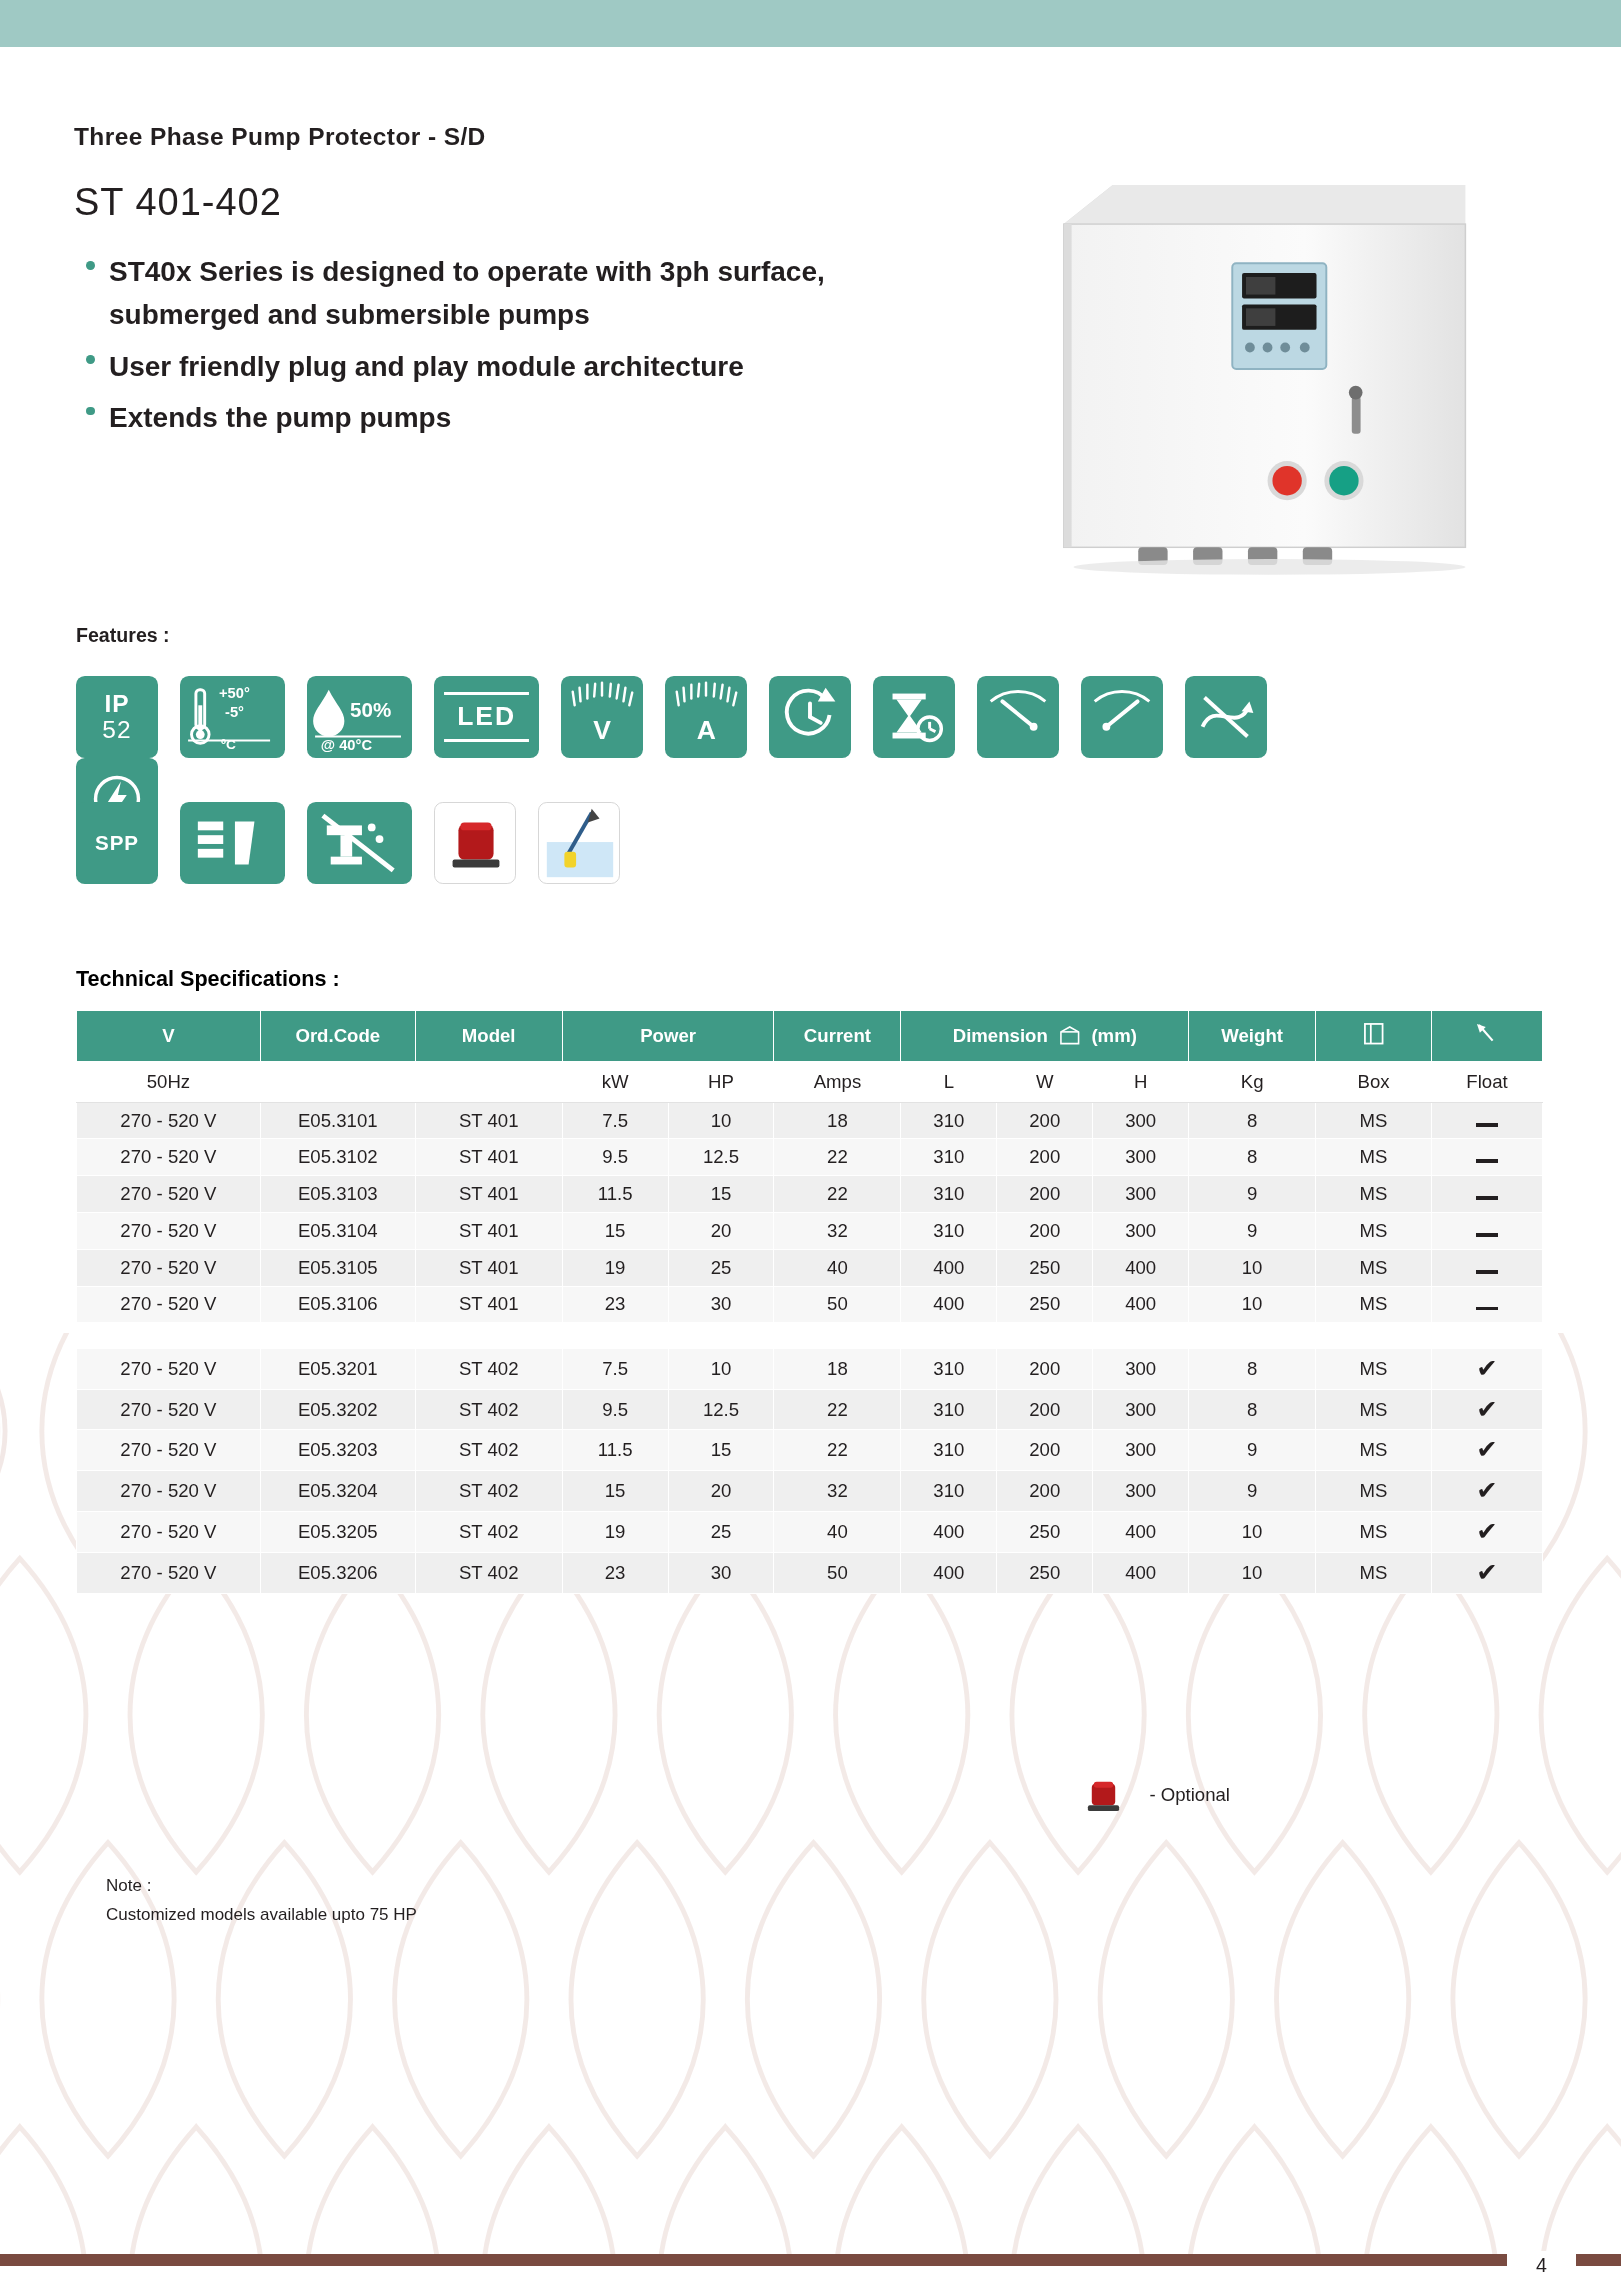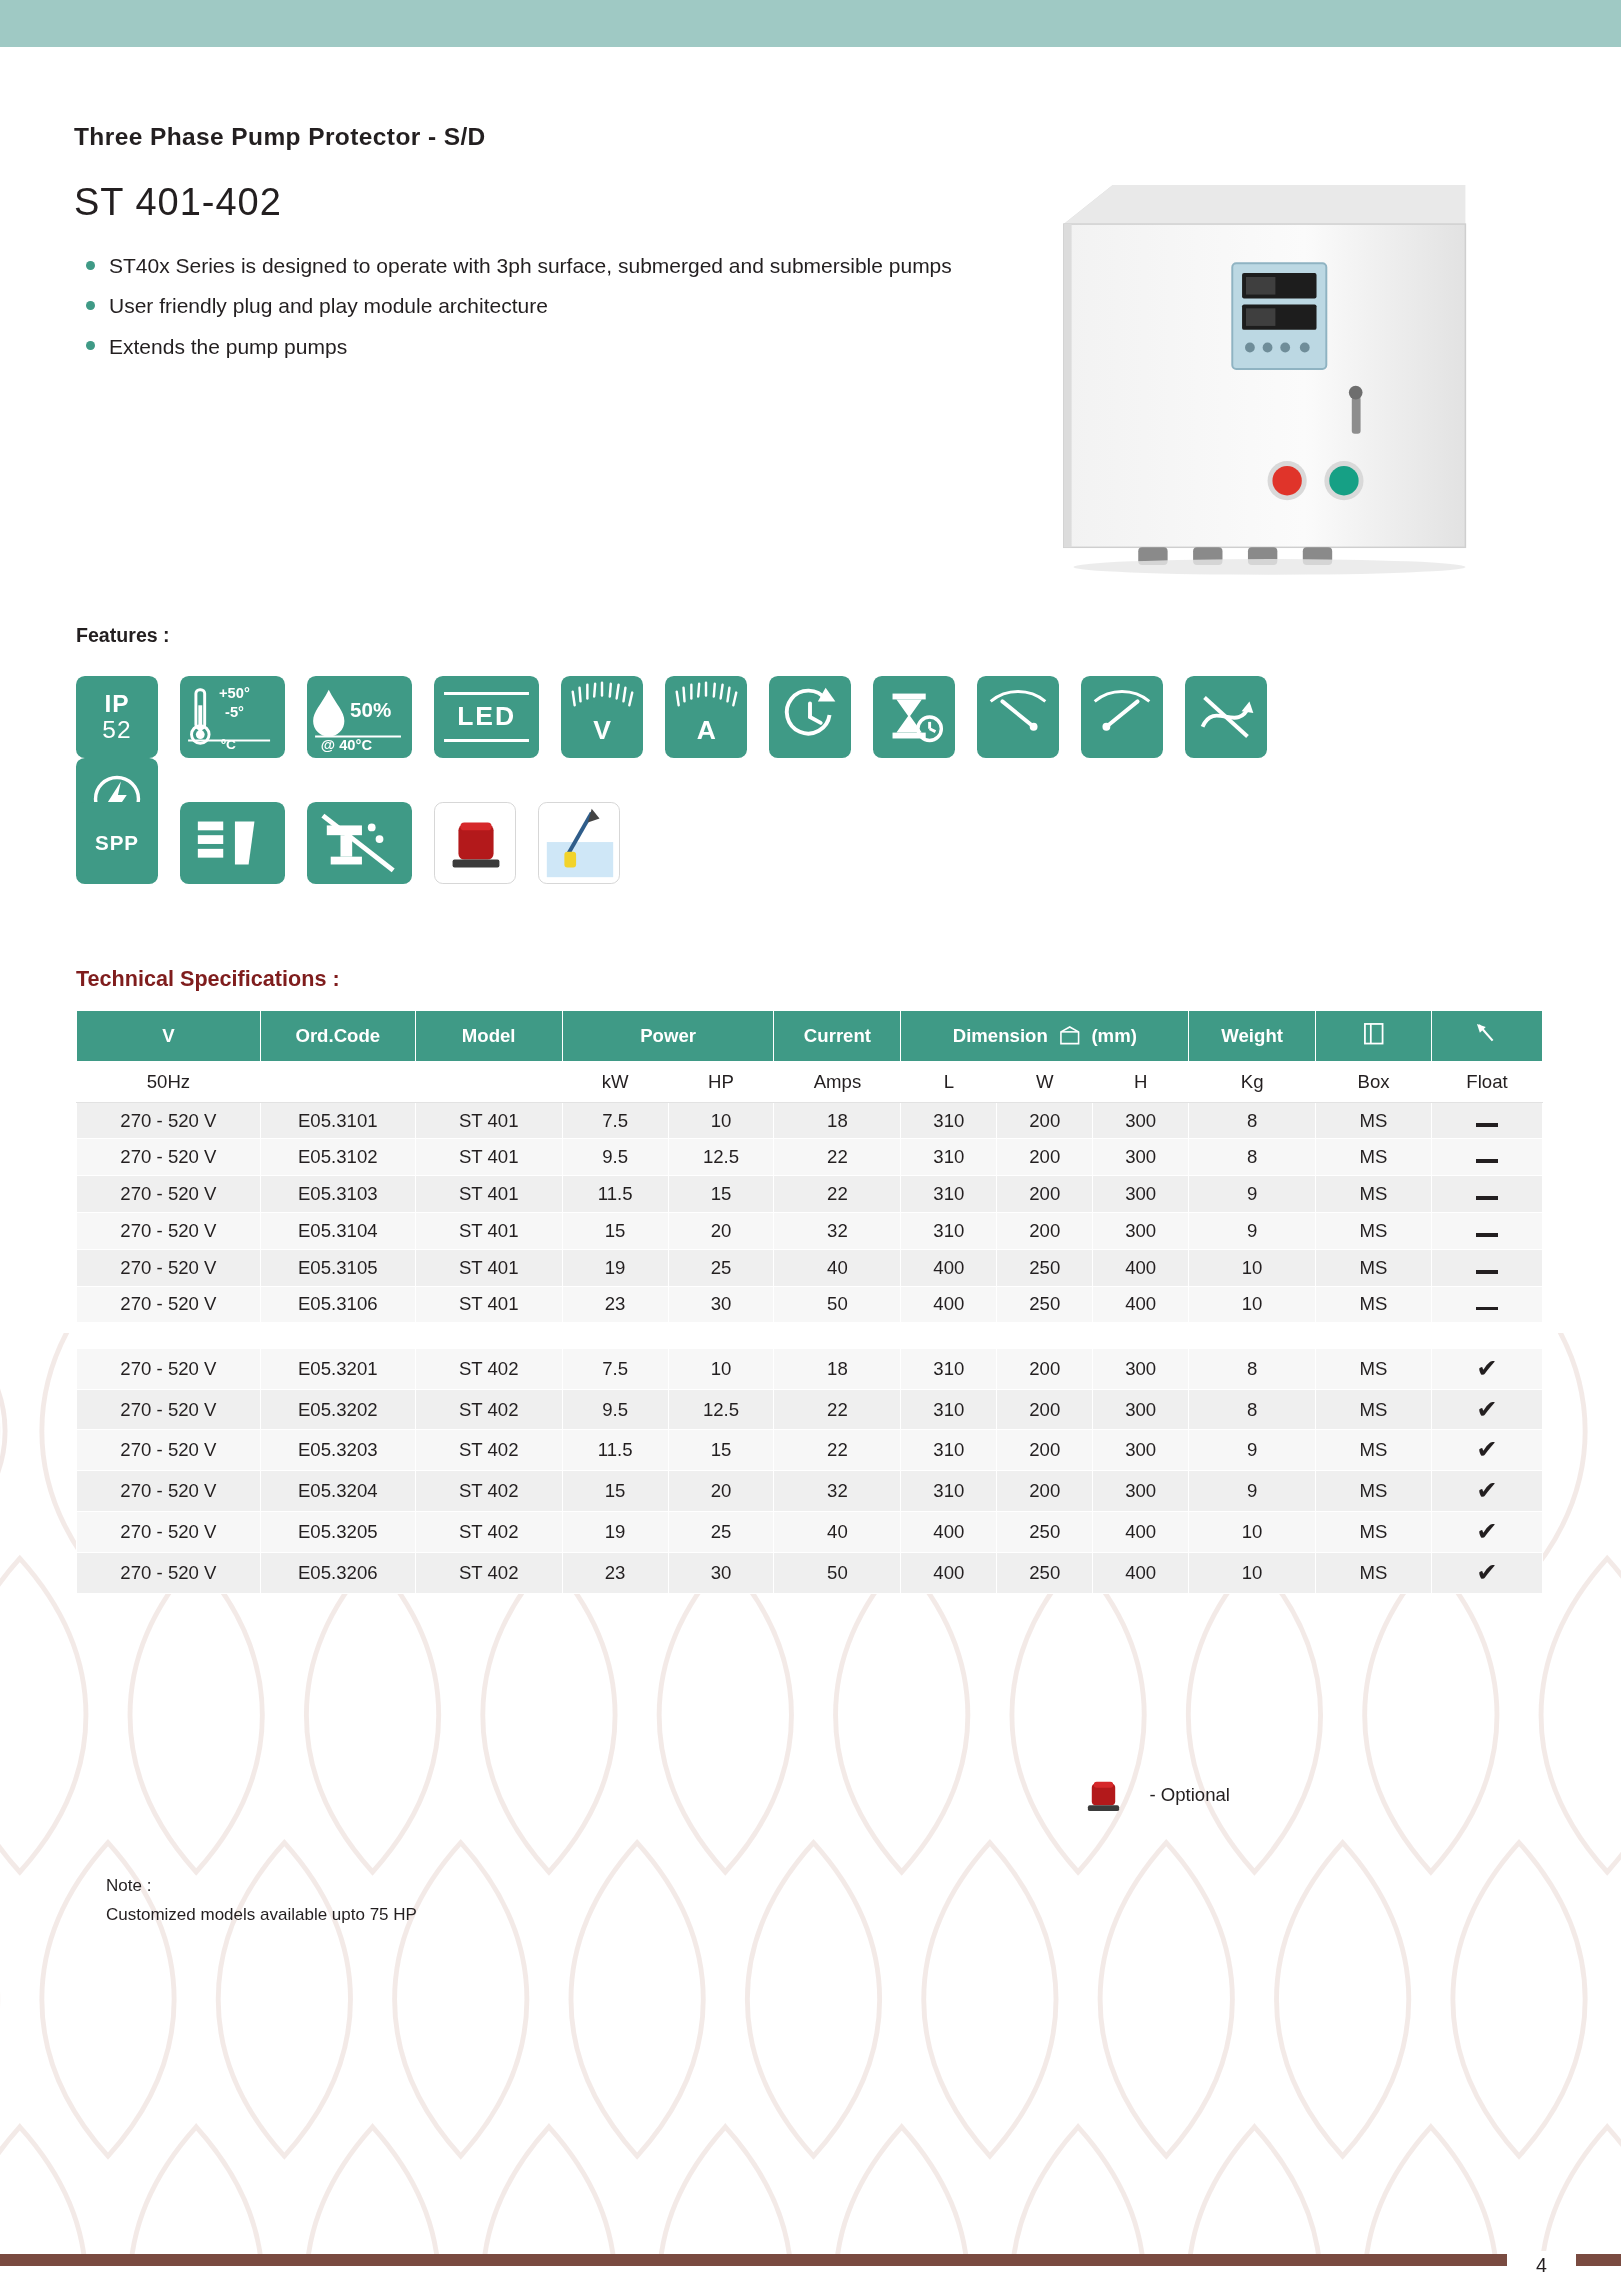--- a/index.html
+++ b/index.html
@@ -37,21 +37,21 @@
     position:absolute; left:74px; top:181px;
     font-size:38px; letter-spacing:1px; color:#231f20; font-weight:400;
   }
 
   ul.bullets {
     position:absolute; left:78px; top:250px; width:882px;
     margin:0; padding:0; list-style:none;
   }
   ul.bullets li {
     position:relative; padding-left:31px; margin-bottom:7.8px;
-    font-size:21px; line-height:1.55; color:#231f20;
+    font-size:28px; line-height:1.55; color:#231f20;font-weight:bold;
   }
   ul.bullets li:before {
     content:""; position:absolute; left:7.8px; top:10.8px;
     width:8.8px; height:8.8px; border-radius:50%; background:#3f9a86;
   }
 
   
   .photo {
     position:absolute; left:1054px; top:165px; width:431px; height:412px;
   }
@@ -74,21 +74,21 @@
   .ic .ctr {
     position:absolute; left:0; top:0; width:100%; height:100%;
     display:flex; align-items:center; justify-content:center; flex-direction:column;
   }
   .ic .t1 { font-size:24.5px; font-weight:bold; line-height:1.05; letter-spacing:1px; }
   .ic .t2 { font-size:24.5px; font-weight:normal; line-height:1.05; letter-spacing:1px; }
 
   
   .tech-label {
     position:absolute; left:76px; top:966px;
-    font-size:21.6px; font-weight:bold; color:#7f1d1d;
+    font-size:21.6px; font-weight:bold; color:#000000;
   }
   table.spec {
     position:absolute; left:76px; top:1010px; width:1467px;
     border-collapse:collapse; font-size:17.6px;
   }
   table.spec th {
     background:#3f9a86; color:#fff; font-weight:bold;
     font-size:18.6px; padding:9.8px 3.9px; border:1px solid #ffffff;
     text-align:center;
   }

